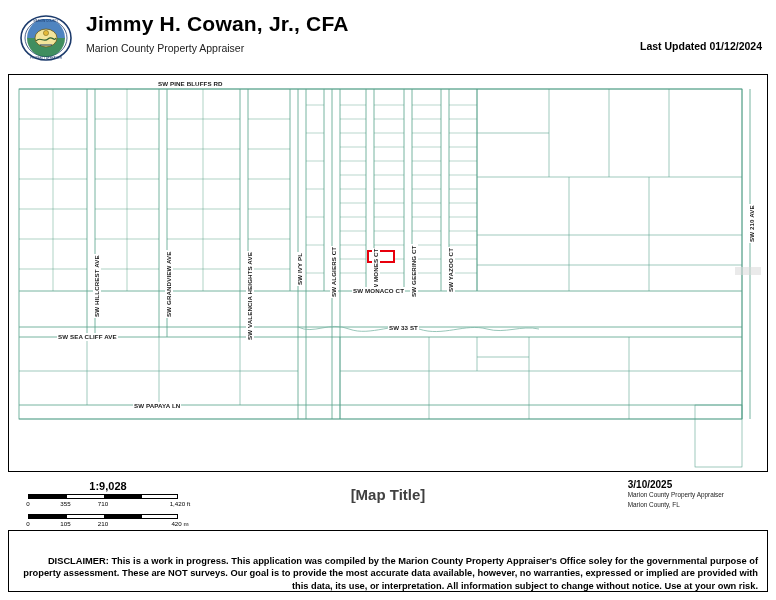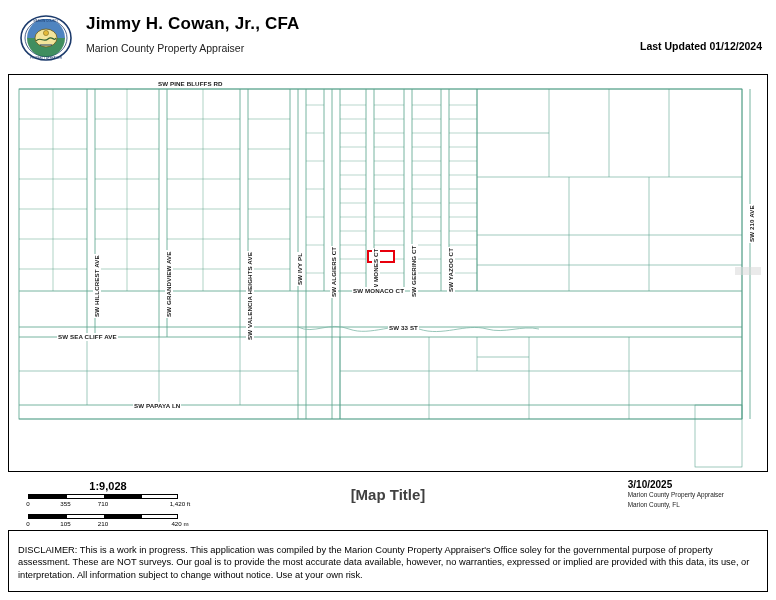--- a/index.html
+++ b/index.html
@@ -36,21 +36,21 @@
     top: 6px;
     width: 52px;
     height: 48px;
   }
   #title-block {
     position: absolute;
     left: 78px;
     top: 6px;
   }
   #appraiser-name {
-    font-size: 17px;
+    font-size: 21px;
     font-weight: bold;
     letter-spacing: 0.2px;
     line-height: 20px;
     white-space: nowrap;
   }
   #office-name {
     font-size: 10.5px;
     color: #222;
     margin-top: 8px;
     white-space: nowrap;
@@ -180,25 +180,26 @@
 
   
   #disclaimer {
     position: absolute;
     left: 8px;
     top: 530px;
     width: 760px;
     height: 62px;
     border: 1px solid #000;
     box-sizing: border-box;
-    padding: 13px 9px;
+    padding: 24px 9px;
     font-size: 9.3px;
     line-height: 12.4px;
     color: #000;
-    text-align: left;
+    text-align: right;
+    font-weight: bold;
   }
 </style>
 </head>
 <body>
 
 <div id="page">
 
   <div id="header">
 
     <div id="seal">

